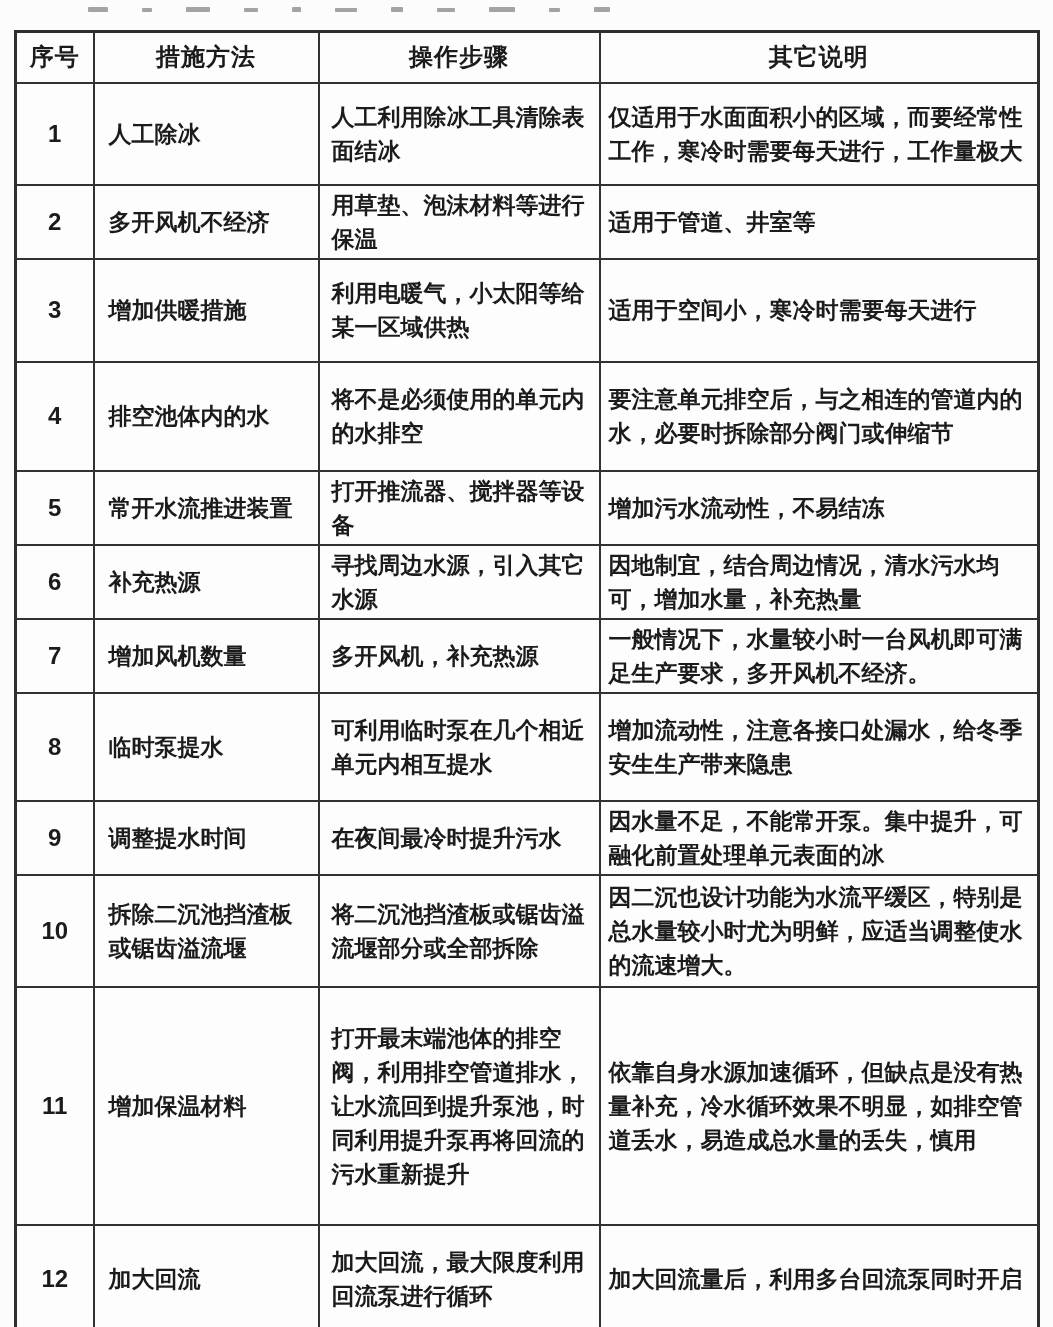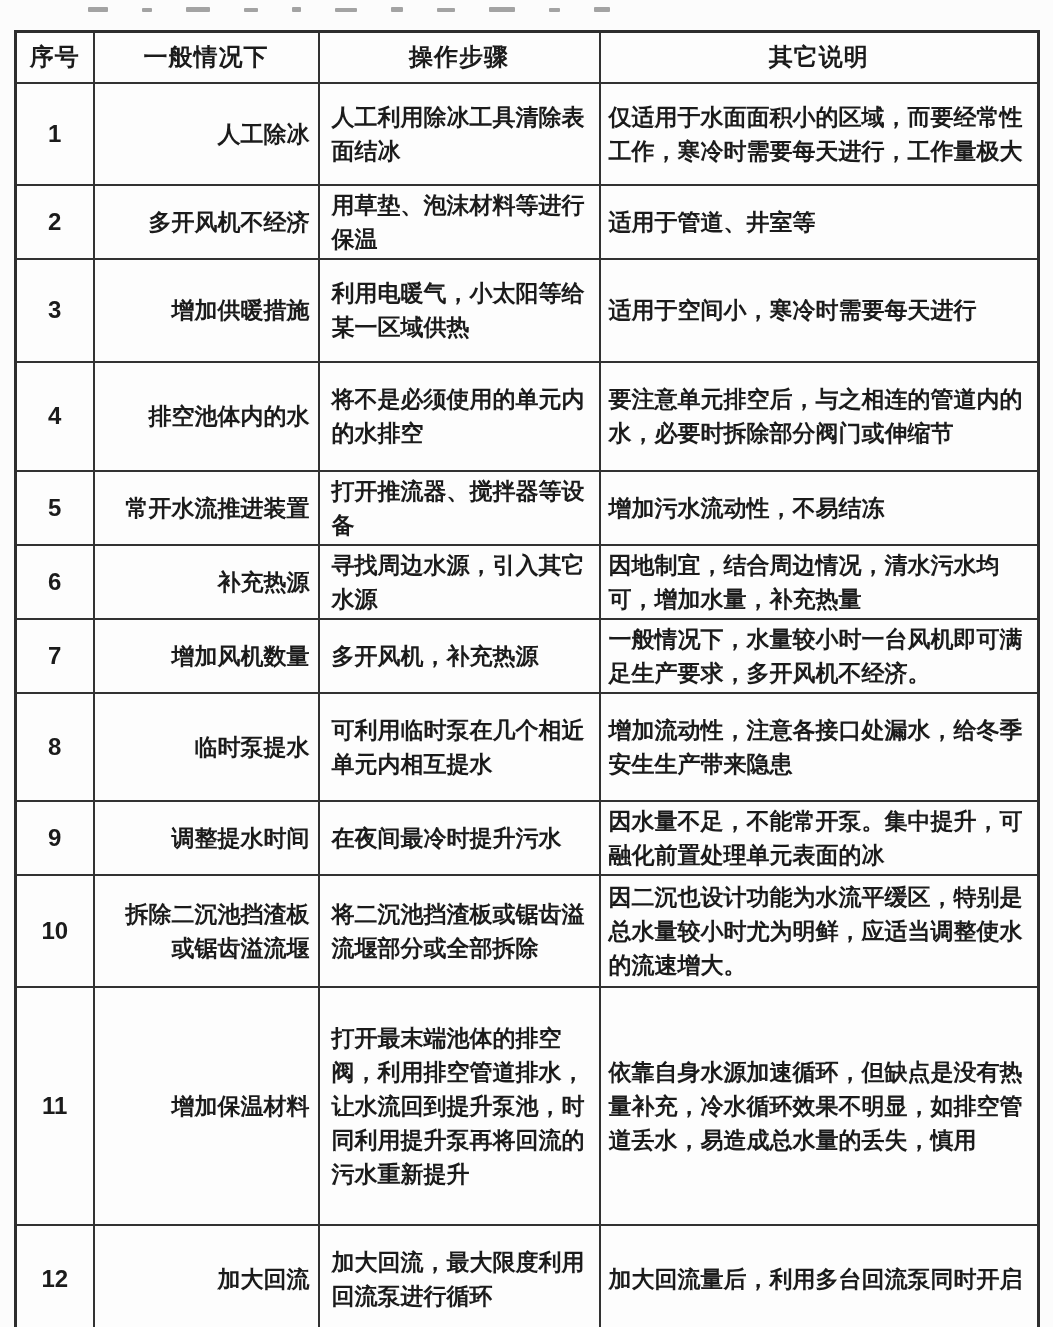--- a/index.html
+++ b/index.html
@@ -72,21 +72,21 @@
     letter-spacing: 1px;
   }
   .measures td {
     font-size: 23px;
     line-height: 34px;
     vertical-align: middle;
     padding: 2px 8px;
   }
   .c-num   { width: 78px; }
   td.c-num { text-align: center; font-size: 24px; }
-  .c-method { width: 225px; text-align: right; }
+  .c-method { width: 225px; }
   td.c-method { padding-left: 14px; }
   .c-steps { width: 281px; }
   td.c-steps { padding-left: 12px; border-radius: 26px; }
   td.c-notes { padding-left: 8px; padding-right: 10px; }
 </style>
 </head>
 <body>
 
 <div class="page">
 
@@ -101,21 +101,21 @@
       <span></span>
       <span></span>
       <span></span>
       <span></span>
   </div>
 
   <table class="measures">
     <thead>
       <tr>
         <th class="c-num">序号</th>
-        <th class="c-method">一般情况下</th>
+        <th class="c-method">措施方法</th>
         <th class="c-steps">操作步骤</th>
         <th class="c-notes">其它说明</th>
       </tr>
     </thead>
     <tbody id="table-body">
         <tr style="height: 102px;">
     <td class="c-num">1</td>
     <td class="c-method">人工除冰</td>
     <td class="c-steps">人工利用除冰工具清除表面结冰</td>
     <td class="c-notes">仅适用于水面面积小的区域，而要经常性工作，寒冷时需要每天进行，工作量极大</td>

